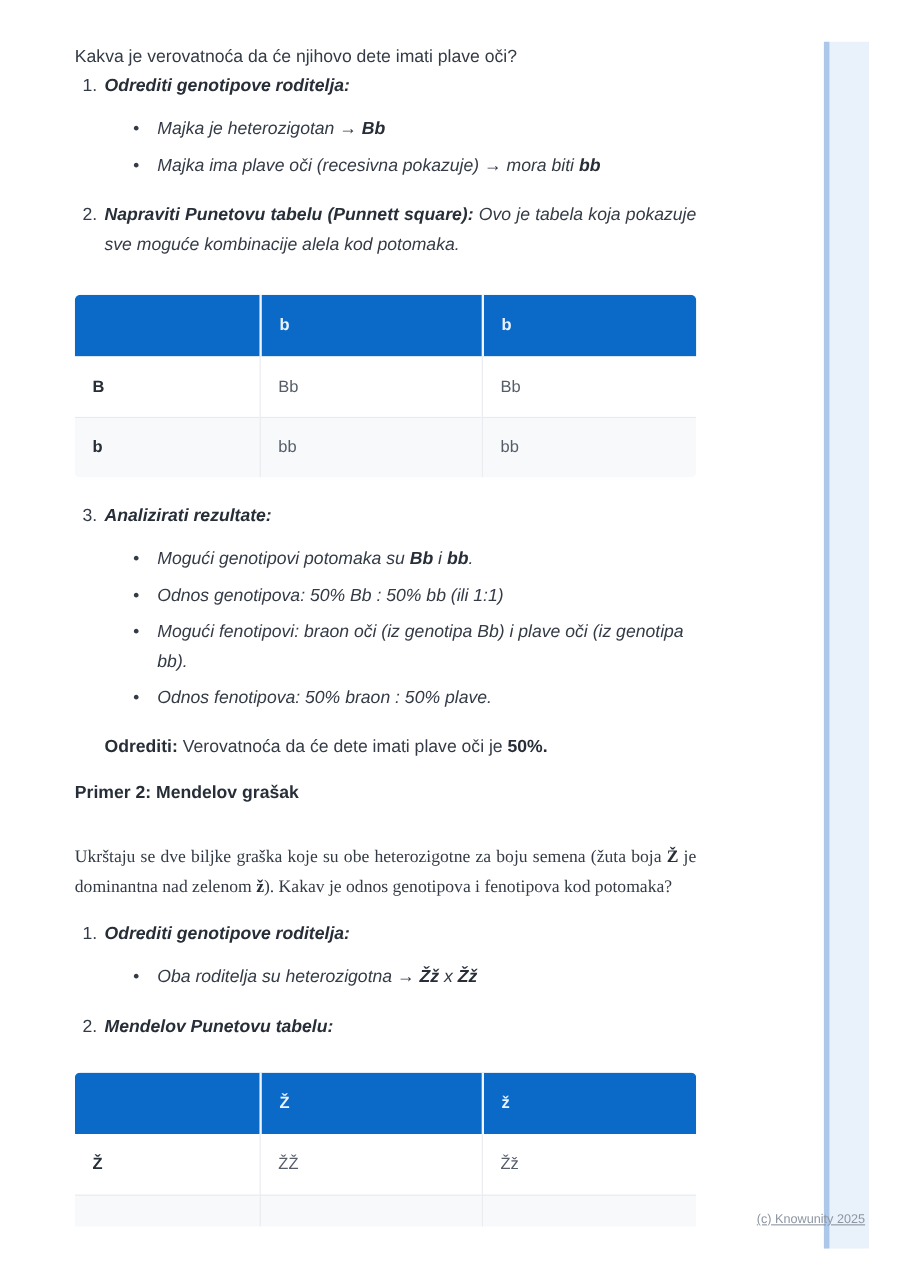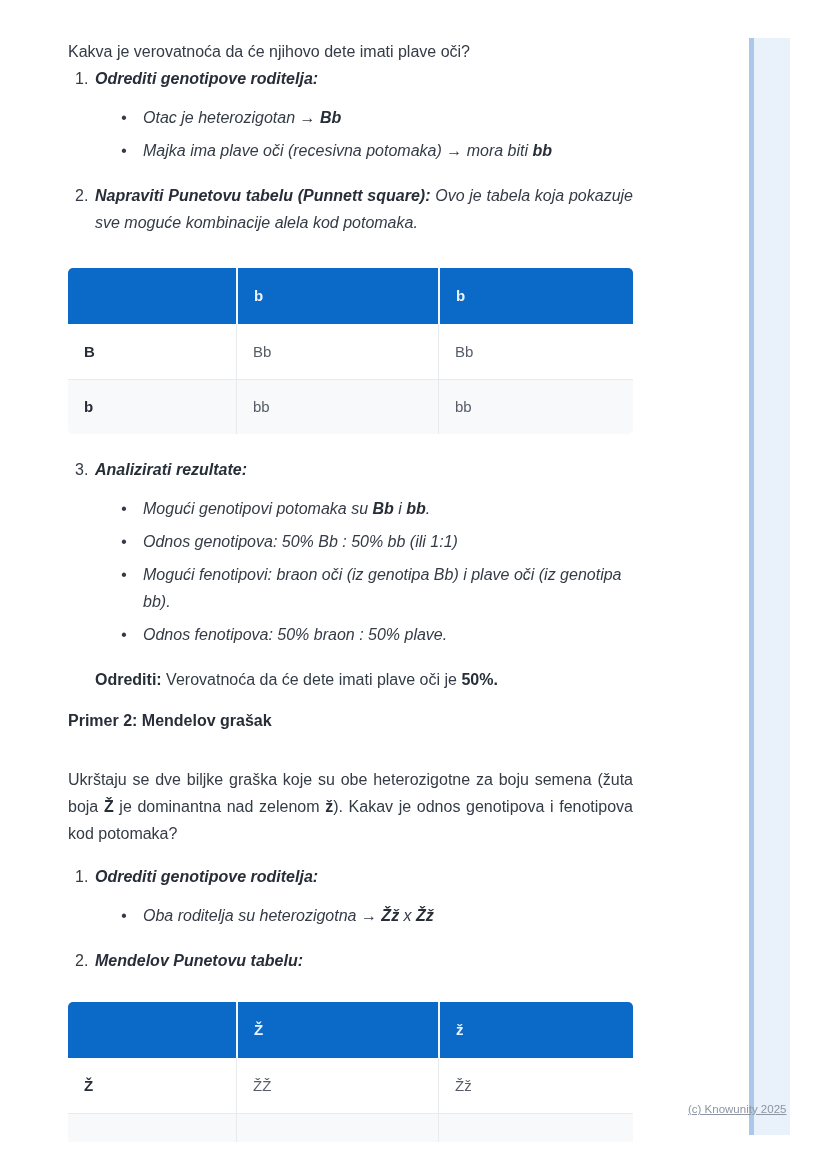--- a/index.html
+++ b/index.html
@@ -27,21 +27,21 @@
     position: absolute;
     left: 68px; top: 38px;
     width: 565px;
     font-size: 16px;
     line-height: 27px;
     z-index: 2;
   }
   b { font-weight: 700; color: #272e38; }
 
   .q    { }
-  .para { margin-bottom: 16px; }
+  .para { margin-bottom: 16px; font-family: Liberation Serif, serif; }
   .h2   { margin-bottom: 32px; }
   .justify { text-align: justify; }
 
   .step { display: flex; padding-left: 7px; margin-bottom: 12px; }
   .num  { flex: 0 0 20px; }
   .step-body { flex: 1; min-width: 0; font-style: italic; }
   .step-title { margin-bottom: 12px; }
 
   ul.bullets { list-style: none; margin-left: 26px; }
   ul.bullets li { display: flex; margin-bottom: 6px; }
@@ -110,25 +110,25 @@
 
     <p class="q">Kakva je verovatnoća da će njihovo dete imati plave oči?</p>
 
     <div class="step">
       <span class="num">1.</span>
       <div class="step-body">
         <p class="step-title"><b>Odrediti genotipove roditelja:</b></p>
         <ul class="bullets">
           <li>
             <span class="bullet">•</span>
-            <span class="li-text"><span>Otac je heterozigotan → </span><b>Bb</b></span>
-          </li>
-          <li>
-            <span class="bullet">•</span>
-            <span class="li-text"><span>Majka ima plave oči (recesivna potomaka) → mora biti </span><b>bb</b></span>
+            <span class="li-text"><span>Majka je heterozigotan → </span><b>Bb</b></span>
+          </li>
+          <li>
+            <span class="bullet">•</span>
+            <span class="li-text"><span>Majka ima plave oči (recesivna pokazuje) → mora biti </span><b>bb</b></span>
           </li>
         </ul>
       </div>
     </div>
 
     <div class="step">
       <span class="num">2.</span>
       <div class="step-body">
         <p class="step-title justify"><b>Napraviti Punetovu tabelu (Punnett square):</b><span> Ovo je tabela koja pokazuje sve moguće kombinacije alela kod potomaka.</span></p>
       </div>

